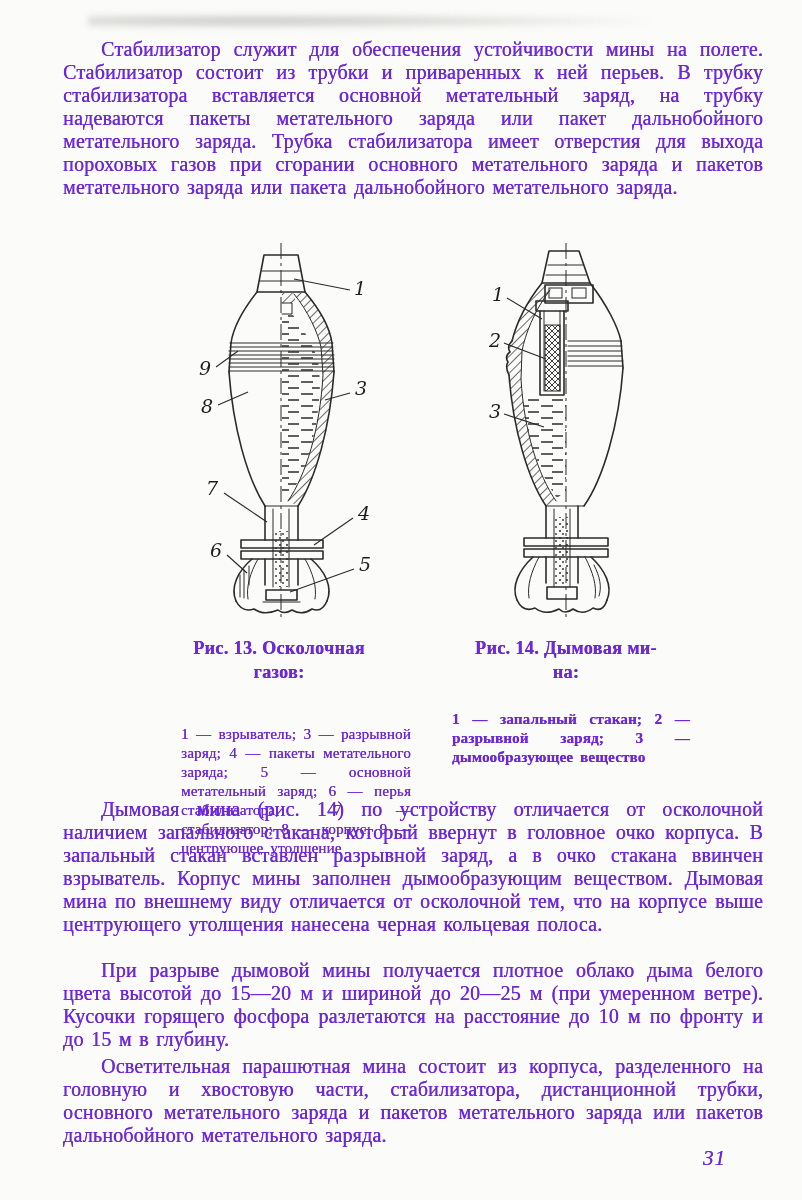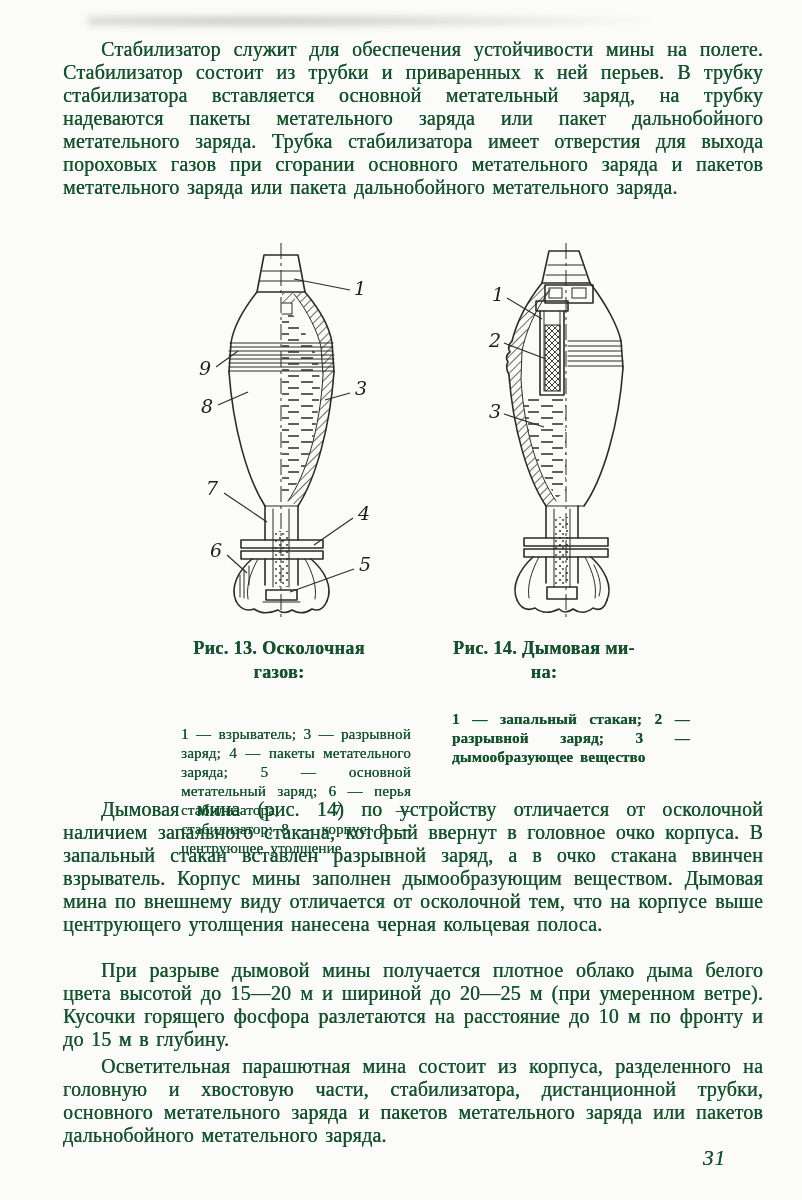--- a/index.html
+++ b/index.html
@@ -1,20 +1,20 @@
 <!DOCTYPE html>
 <html><head>
 <meta charset="utf-8">
 <style>
   html,body{margin:0;padding:0;}
   .page{
     position:relative;width:802px;height:1200px;
     background:#fbfbf9;overflow:hidden;
     font-family:"Liberation Serif","DejaVu Serif",serif;
-    color:#14532d;
+    color:#6d28d9;
   }
   .smudge{
     position:absolute;left:88px;top:14px;width:560px;height:14px;
     background:radial-gradient(ellipse at 30% 50%, rgba(70,70,66,.30), rgba(120,120,115,.12) 55%, transparent 75%);
     filter:blur(3px);
   }
   .para{
     position:absolute;left:63px;width:700px;
     font-size:20px;line-height:23px;text-align:justify;text-indent:38px;
     word-spacing:2.2px;letter-spacing:.2px;
@@ -26,21 +26,21 @@
   .p3{top:959px;}
   .p4{top:1055px;}
   .fig-svg{position:absolute;left:180px;top:235px;width:510px;height:390px;}
   .caption{
     position:absolute;text-align:center;font-weight:bold;
     font-size:18px;line-height:24px;letter-spacing:.4px;
     text-shadow:.3px 0 0 currentColor;
     margin-top:9px;
   }
   .cap13{left:164px;top:627px;width:230px;}
-  .cap14{left:424px;top:627px;width:240px;}
+  .cap14{left:446px;top:627px;width:240px;}
   .legend{
     position:absolute;font-size:15px;line-height:19px;text-align:justify;
     word-spacing:3px;letter-spacing:.2px;
     text-shadow:.25px 0 0 currentColor;
     margin-top:48px;
   }
   .leg13{left:181px;top:677px;width:230px;}
   .leg14{left:452px;top:662px;width:238px;font-weight:bold;}
   .pgnum{position:absolute;left:703px;top:1146px;font-size:21px;letter-spacing:1px;
     text-shadow:.3px 0 0 currentColor;font-style:italic;}

